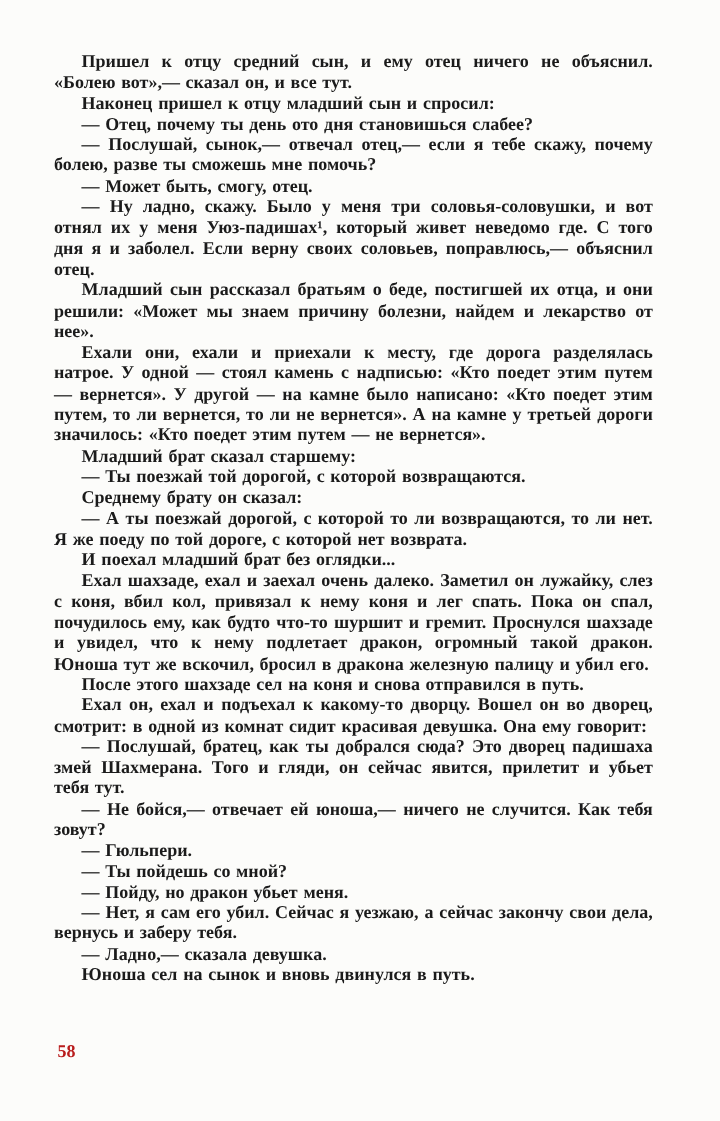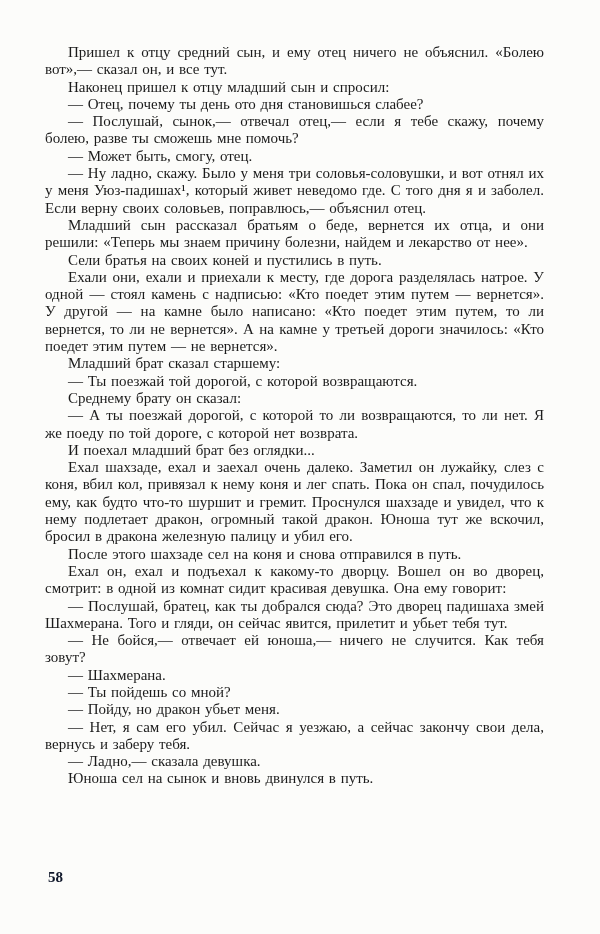--- a/index.html
+++ b/index.html
@@ -13,66 +13,65 @@
     background: #fcfcfa;
     overflow: hidden;
   }
   .book-page {
     position: absolute;
     left: 45px;
     top: 44px;
     width: 499px;
     color: #1b1b1b;
     font-family: "Liberation Serif", "DejaVu Serif", serif;
-    font-weight: 400;
+    font-weight: 700;
     font-size: 15px;
     line-height: 17.3px;
   }
   .book-page p {
     margin: 0;
     padding: 0;
     text-indent: 23px;
     text-align: justify;
     word-spacing: 1px;
   }
   .page-number {
     position: absolute;
     left: 48px;
     top: 869px;
-    color: #0f172a;
+    color: #b91c1c;
     font-family: "Liberation Serif", "DejaVu Serif", serif;
     font-weight: 700;
     font-size: 15px;
     line-height: 17px;
   }
 </style>
 </head>
 <body>
 
 <main class="book-page">
   <p>Пришел к отцу средний сын, и ему отец ничего не объяснил. «Болею вот»,— сказал он, и все тут.</p>
   <p>Наконец пришел к отцу младший сын и спросил:</p>
   <p>— Отец, почему ты день ото дня становишься слабее?</p>
   <p>— Послушай, сынок,— отвечал отец,— если я тебе скажу, почему болею, разве ты сможешь мне помочь?</p>
   <p>— Может быть, смогу, отец.</p>
   <p>— Ну ладно, скажу. Было у меня три соловья-соловушки, и вот отнял их у меня Уюз-падишах¹, который живет неведомо где. С того дня я и заболел. Если верну своих соловьев, поправлюсь,— объяснил отец.</p>
-  <p>Младший сын рассказал братьям о беде, вернется их отца, и они решили: «Теперь мы знаем причину болезни, найдем и лекарство от нее».</p>
-  <p>Сели братья на своих коней и пустились в путь.</p>
+  <p>Младший сын рассказал братьям о беде, постигшей их отца, и они решили: «Может мы знаем причину болезни, найдем и лекарство от нее».</p>
   <p>Ехали они, ехали и приехали к месту, где дорога разделялась натрое. У одной — стоял камень с надписью: «Кто поедет этим путем — вернется». У другой — на камне было написано: «Кто поедет этим путем, то ли вернется, то ли не вернется». А на камне у третьей дороги значилось: «Кто поедет этим путем — не вернется».</p>
   <p>Младший брат сказал старшему:</p>
   <p>— Ты поезжай той дорогой, с которой возвращаются.</p>
   <p>Среднему брату он сказал:</p>
   <p>— А ты поезжай дорогой, с которой то ли возвращаются, то ли нет. Я же поеду по той дороге, с которой нет возврата.</p>
   <p>И поехал младший брат без оглядки...</p>
   <p>Ехал шахзаде, ехал и заехал очень далеко. Заметил он лужайку, слез с коня, вбил кол, привязал к нему коня и лег спать. Пока он спал, почудилось ему, как будто что-то шуршит и гремит. Проснулся шахзаде и увидел, что к нему подлетает дракон, огромный такой дракон. Юноша тут же вскочил, бросил в дракона железную палицу и убил его.</p>
   <p>После этого шахзаде сел на коня и снова отправился в путь.</p>
   <p>Ехал он, ехал и подъехал к какому-то дворцу. Вошел он во дворец, смотрит: в одной из комнат сидит красивая девушка. Она ему говорит:</p>
   <p>— Послушай, братец, как ты добрался сюда? Это дворец падишаха змей Шахмерана. Того и гляди, он сейчас явится, прилетит и убьет тебя тут.</p>
   <p>— Не бойся,— отвечает ей юноша,— ничего не случится. Как тебя зовут?</p>
-  <p>— Шахмерана.</p>
+  <p>— Гюльпери.</p>
   <p>— Ты пойдешь со мной?</p>
   <p>— Пойду, но дракон убьет меня.</p>
   <p>— Нет, я сам его убил. Сейчас я уезжаю, а сейчас закончу свои дела, вернусь и заберу тебя.</p>
   <p>— Ладно,— сказала девушка.</p>
   <p>Юноша сел на сынок и вновь двинулся в путь.</p>
 </main>
 
 <div class="page-number">58</div>
 
 </body></html>

